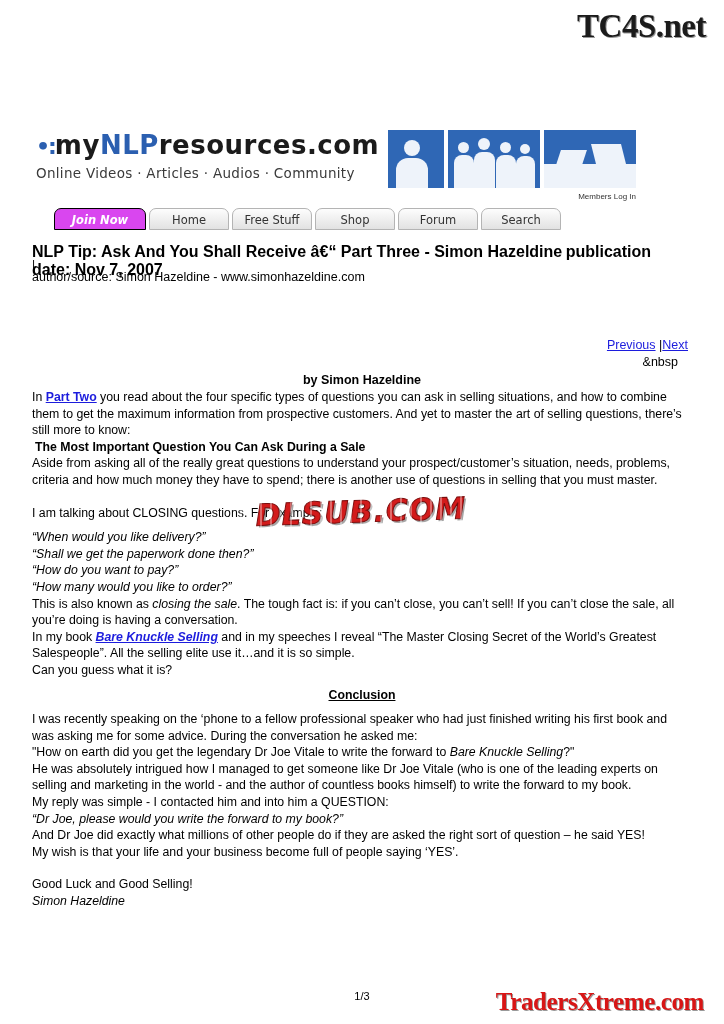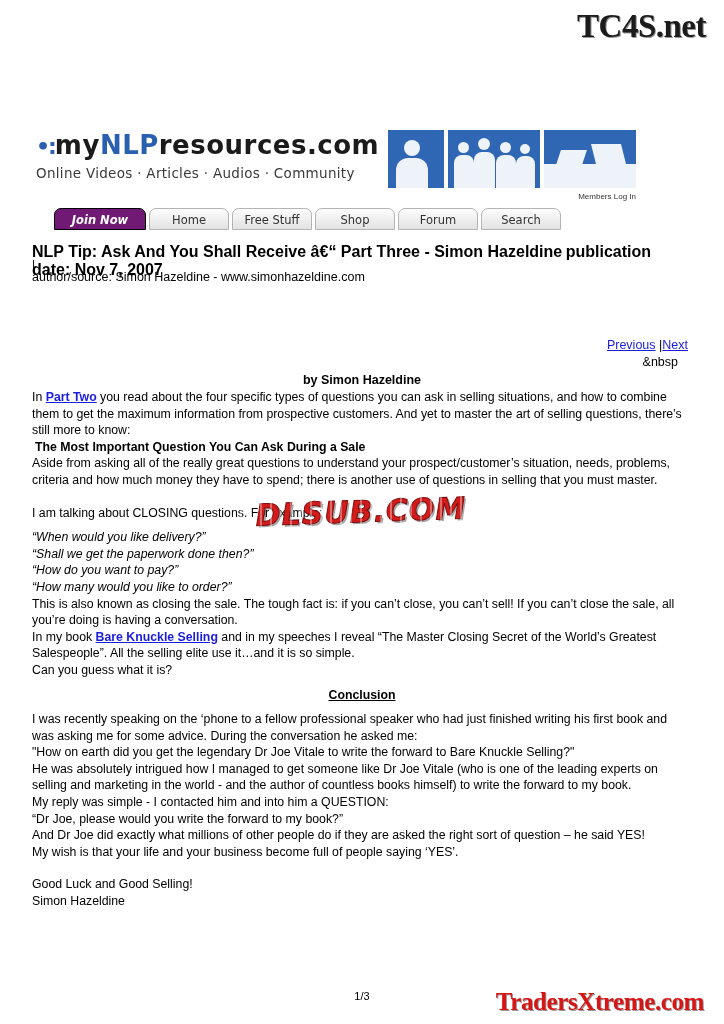--- a/index.html
+++ b/index.html
@@ -117,21 +117,21 @@
     text-align: center;
     font-family: "DejaVu Sans", sans-serif;
     font-size: 11.5px;
     color: #333;
     background: linear-gradient(#fdfdfd, #e2e2e2);
     border: 1px solid #b4b4b4;
     border-radius: 7px 7px 0 0;
     box-sizing: border-box;
   }
   .tab.join {
-    background: #701a75;
+    background: #d946ef;
     color: #ffffff;
     font-style: italic;
     font-weight: bold;
     border: 1px solid #000;
     width: 92px;
   }
 
   
   .article-title-row {
     position: absolute;
@@ -201,21 +201,21 @@
   .content p {
     margin: 0 0 0 0;
   }
   .content a {
     color: #1c1cdd;
     text-decoration: underline;
     font-weight: bold;
   }
   .content .lead-space { padding-left: 3px; }
   .bold { font-weight: bold; }
-  .ital { }
+  .ital { font-style: italic; }
   .quote-line { font-style: italic; }
   .spacer { height: 16px; }
   .spacer-sm { height: 8px; }
 
   .conclusion {
     text-align: center;
     font-weight: bold;
     text-decoration: underline;
   }
 

